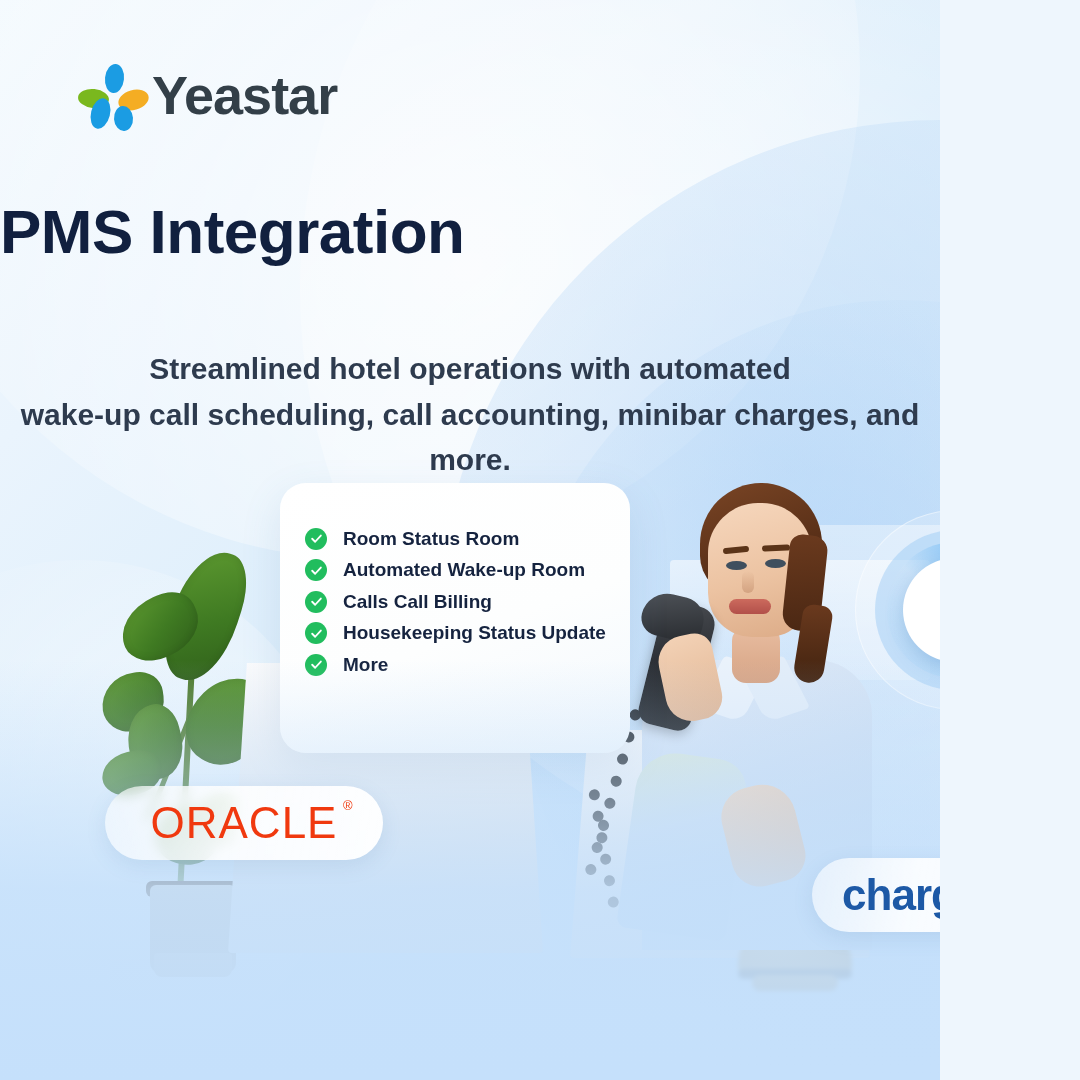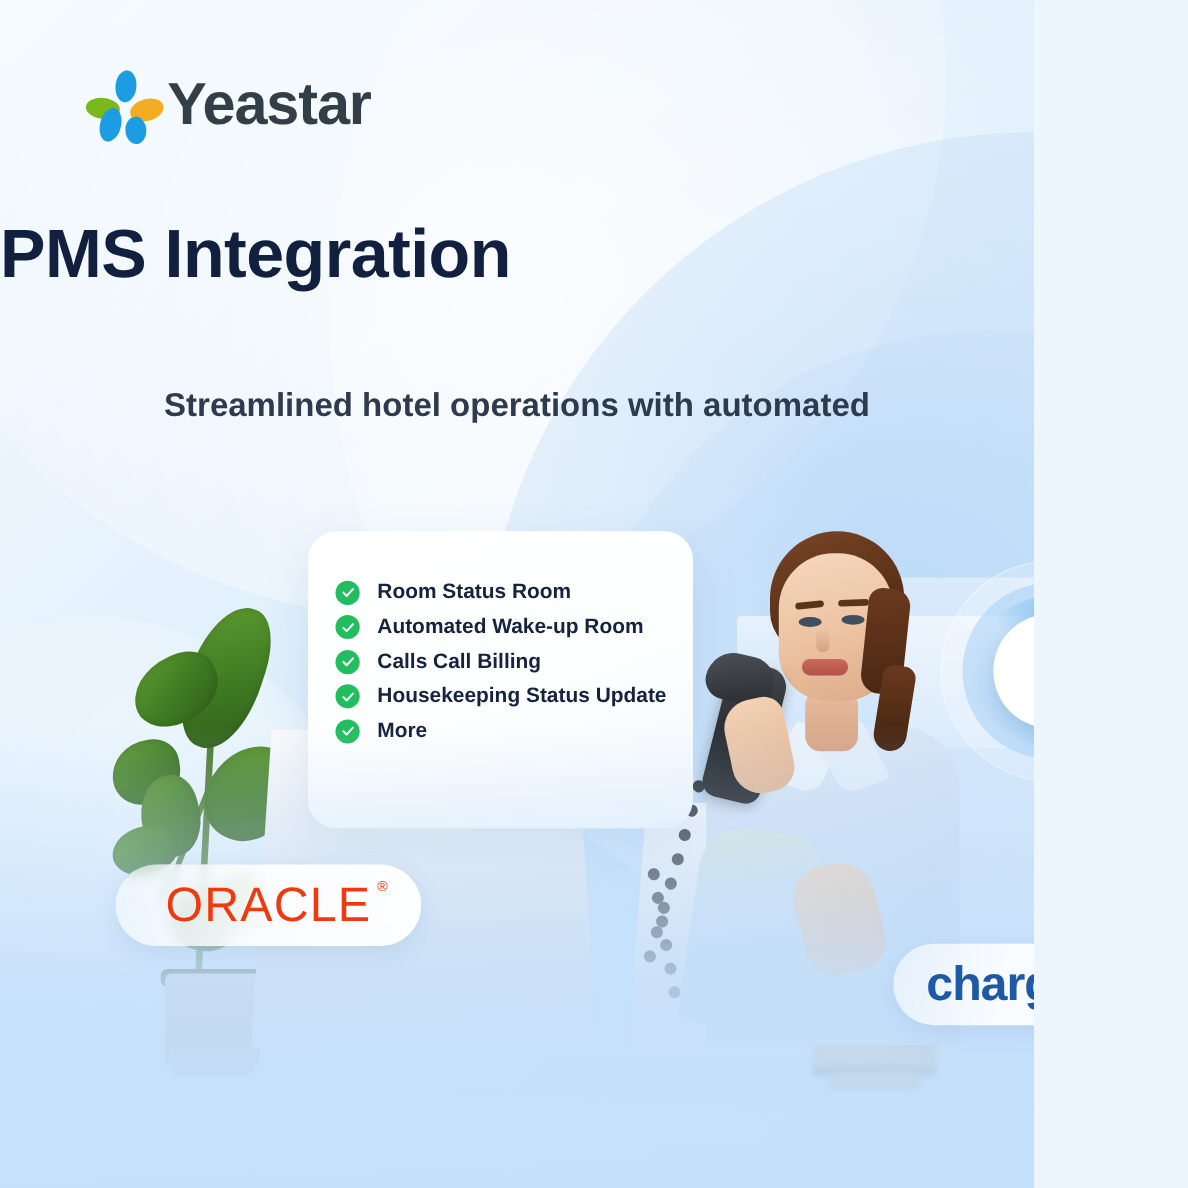--- a/index.html
+++ b/index.html
@@ -201,20 +201,21 @@
       <span class="petal p-left"></span>
       <span class="petal p-bl"></span>
       <span class="petal p-br"></span>
     </div>
     <div class="logo-word">Yeastar</div>
   </div>
 
   <div class="title">PMS Integration</div>
   <div class="subtitle">
     <span class="ln">Streamlined hotel operations with automated</span>
+    <span class="ln">wake-up call scheduling, call accounting, minibar charges, and more.</span>
   </div>
 
   <div class="scene">
 
     <div class="glass-panel"></div>
     <div class="glass-panel-2"></div>
 
     <div class="rings">
       <span class="ring ring-1"></span>
       <span class="ring ring-2"></span>

